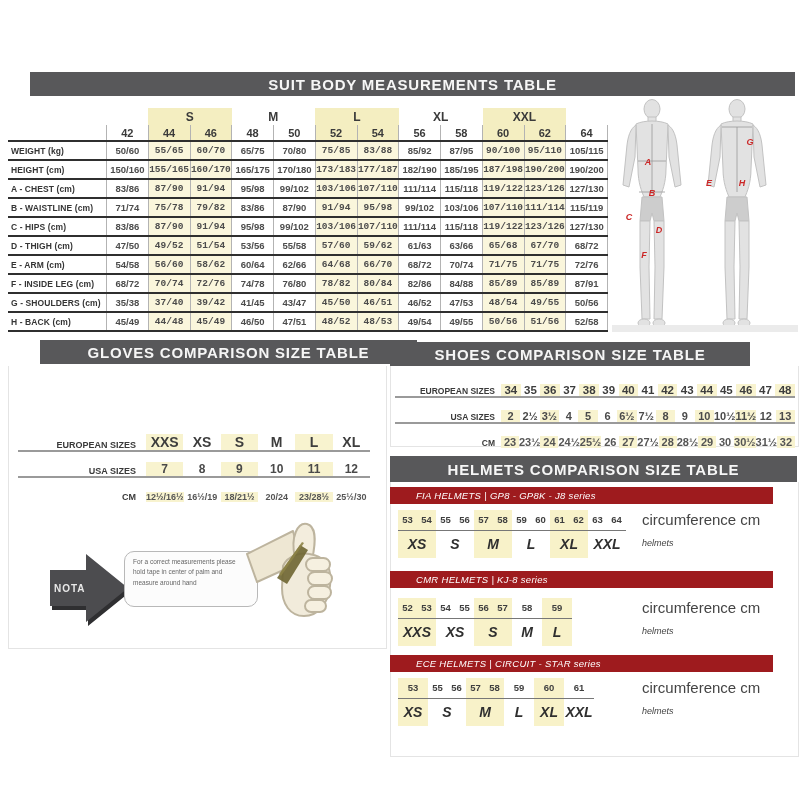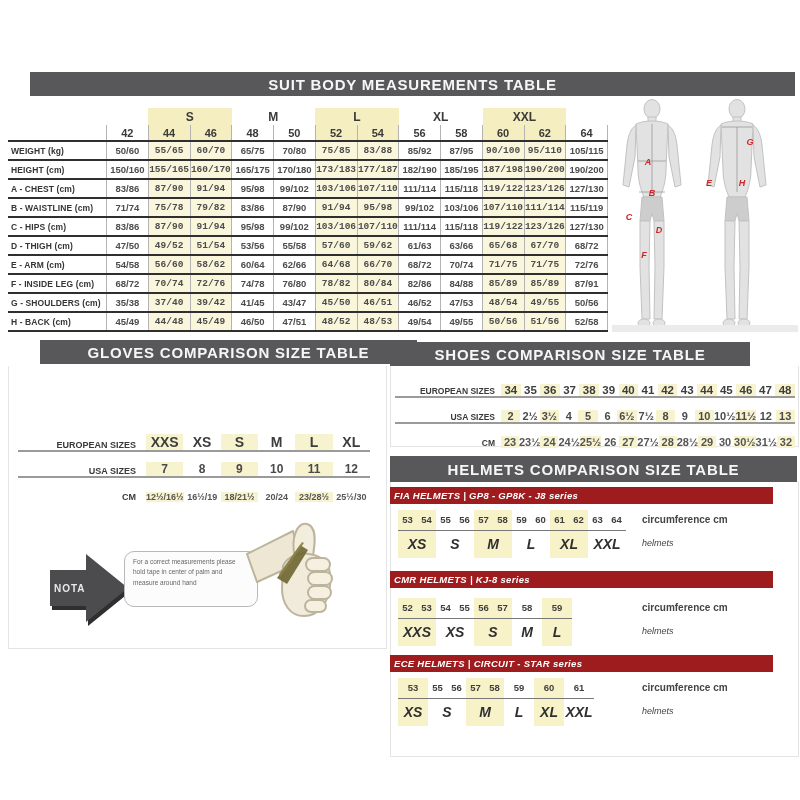--- a/index.html
+++ b/index.html
@@ -51,39 +51,39 @@
   .c-cell.hl{background:#f8f3cf;}
   .r-eu .c-cell{font-size:14px;color:#3d3d3d;}
   .r-usa .c-cell{font-size:12px;}
   .r-cm .c-cell{font-size:9px;color:#555;}
   #shoes-table .r-eu .c-cell{font-size:11.5px;}
   #shoes-table .r-usa .c-cell{font-size:11px;}
   #shoes-table .r-cm .c-cell{font-size:11px;}
 
   
   .red-bar{position:absolute;left:390px;width:383px;height:17px;background:#9e1b1e;color:#fff;
-           display:flex;align-items:center;padding-left:4px;box-sizing:border-box;
-           font-size:9.5px;font-weight:bold;font-style:italic;letter-spacing:.3px;}
+           display:flex;align-items:center;padding-left:26px;box-sizing:border-box;
+           font-size:9.5px;font-weight:normal;font-style:italic;letter-spacing:.3px;}
   #helmet-bar-0{top:487px;}
   #helmet-bar-1{top:571px;}
   #helmet-bar-2{top:655px;}
   .helmet-table{position:absolute;left:398px;width:399px;height:48px;}
   #helmet-table-0{top:510px;}
   #helmet-table-1{top:598px;}
   #helmet-table-2{top:678px;}
   .h-groups{display:flex;}
   .h-group{display:flex;flex-direction:column;}
   .h-group.hl{background:#f8f2c9;}
   .h-circ{display:flex;border-bottom:1.5px solid #777;height:20px;}
   .h-num{width:19px;text-align:center;font-size:9.5px;font-weight:bold;color:#3f3f3f;line-height:20px;}
   .h-num.wide{width:30px;}
   .h-size{height:27px;text-align:center;font-size:14px;font-weight:bold;font-style:italic;
           color:#2f2f2f;line-height:27px;}
   .h-labels{position:absolute;left:244px;top:0;display:flex;flex-direction:column;}
-  .h-lab-circ{height:20px;line-height:20px;font-size:10px;color:#444;font-weight:bold;}
+  .h-lab-circ{height:20px;line-height:20px;font-size:15px;color:#444;}
   .h-lab-size{height:27px;line-height:27px;font-size:9px;color:#444;font-style:italic;}
 
   
   #nota{position:absolute;left:50px;top:548px;width:88px;height:82px;}
   #nota-bubble{position:absolute;left:124px;top:551px;width:116px;height:44px;
                border:1.5px solid #b8b8b8;border-radius:10px;background:#fcfcfc;
                padding:5px 8px;font-size:6.5px;line-height:1.6;color:#666;}
   #thumb{position:absolute;left:243px;top:514px;width:96px;height:116px;}
   #figures{position:absolute;left:612px;top:97px;width:186px;height:236px;}
 </style>

